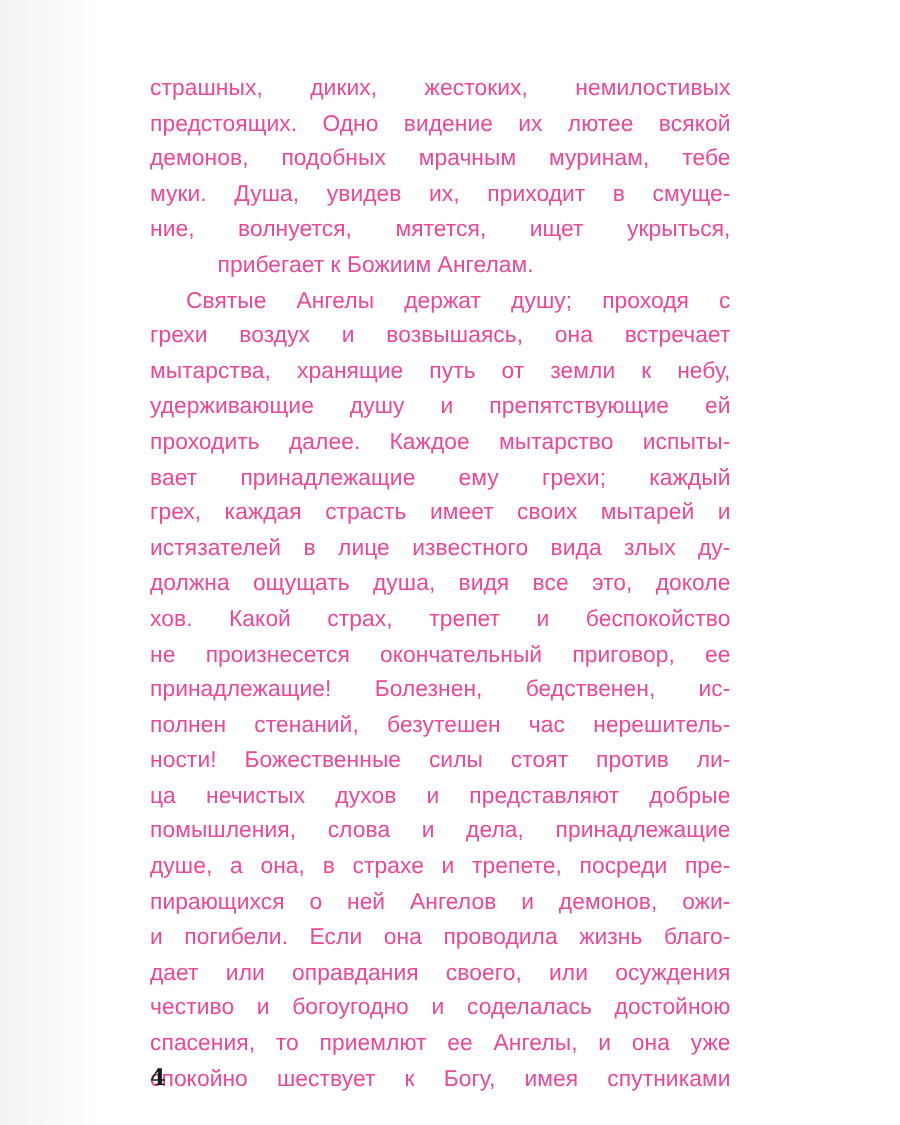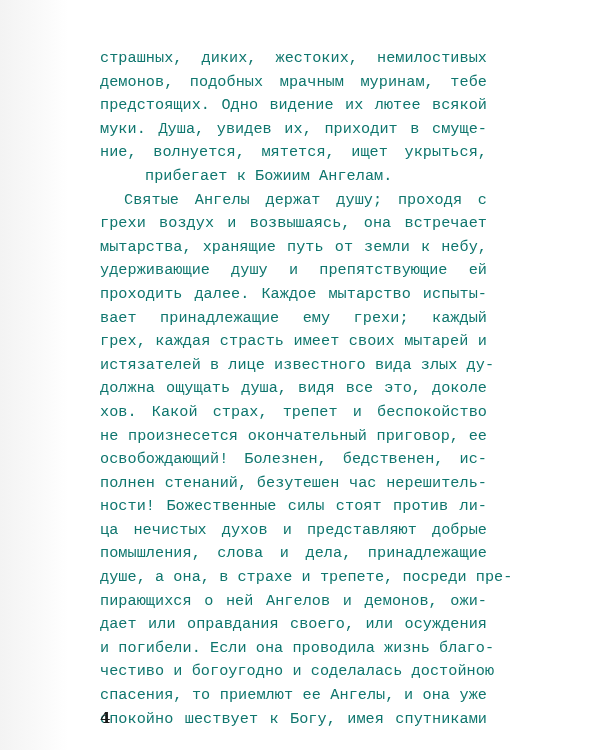--- a/index.html
+++ b/index.html
@@ -10,24 +10,24 @@
   }
   .page-shade {
     position: absolute; left: 0; top: 0; width: 68px; height: 750px;
     background: linear-gradient(to right, #f3f3f3, #fbfbfb 70%, #ffffff);
   }
   .text-block {
     position: absolute;
     left: 100px;
     top: 47px;
     width: 387px;
-    font-family: Liberation Mono, monospace;
+    font-family: Liberation Sans, sans-serif;
     font-size: 15.2px;
     line-height: 23.6px;
-    color: #0f766e;
+    color: #ec4899;
     letter-spacing: 0.05px;
   }
   .line {
     display: block;
     white-space: nowrap;
     text-align: justify;
     text-align-last: justify;
     height: 23.6px;
   }
   .line.last { text-align-last: left; margin-left: 45px; }
@@ -43,46 +43,46 @@
   }
 </style>
 </head>
 <body>
 
 <div class="page-shade"></div>
 
 <div class="text-block">
   <div>
     <span class="line">страшных, диких, жестоких, немилостивых</span>
+    <span class="line">предстоящих. Одно видение их лютее всякой</span>
     <span class="line">демонов, подобных мрачным муринам, тебе</span>
-    <span class="line">предстоящих. Одно видение их лютее всякой</span>
     <span class="line">муки. Душа, увидев их, приходит в смуще-</span>
     <span class="line">ние, волнуется, мятется, ищет укрыться,</span>
     <span class="line last">прибегает к Божиим Ангелам.</span>
   </div>
   <div>
     <span class="line indent">Святые Ангелы держат душу; проходя с</span>
     <span class="line">грехи воздух и возвышаясь, она встречает</span>
     <span class="line">мытарства, хранящие путь от земли к небу,</span>
     <span class="line">удерживающие душу и препятствующие ей</span>
     <span class="line">проходить далее. Каждое мытарство испыты-</span>
     <span class="line">вает принадлежащие ему грехи; каждый</span>
     <span class="line">грех, каждая страсть имеет своих мытарей и</span>
     <span class="line">истязателей в лице известного вида злых ду-</span>
     <span class="line">должна ощущать душа, видя все это, доколе</span>
     <span class="line">хов. Какой страх, трепет и беспокойство</span>
     <span class="line">не произнесется окончательный приговор, ее</span>
-    <span class="line">освобождающий! Болезнен, бедственен, ис-</span>
+    <span class="line">принадлежащие! Болезнен, бедственен, ис-</span>
     <span class="line">полнен стенаний, безутешен час нерешитель-</span>
     <span class="line">ности! Божественные силы стоят против ли-</span>
     <span class="line">ца нечистых духов и представляют добрые</span>
     <span class="line">помышления, слова и дела, принадлежащие</span>
     <span class="line">душе, а она, в страхе и трепете, посреди пре-</span>
     <span class="line">пирающихся о ней Ангелов и демонов, ожи-</span>
+    <span class="line">и погибели. Если она проводила жизнь благо-</span>
     <span class="line">дает или оправдания своего, или осуждения</span>
-    <span class="line">и погибели. Если она проводила жизнь благо-</span>
     <span class="line">честиво и богоугодно и соделалась достойною</span>
     <span class="line">спасения, то приемлют ее Ангелы, и она уже</span>
     <span class="line">спокойно шествует к Богу, имея спутниками</span>
   </div>
 </div>
 
 <div class="page-number">4</div>
 
 </body></html>

